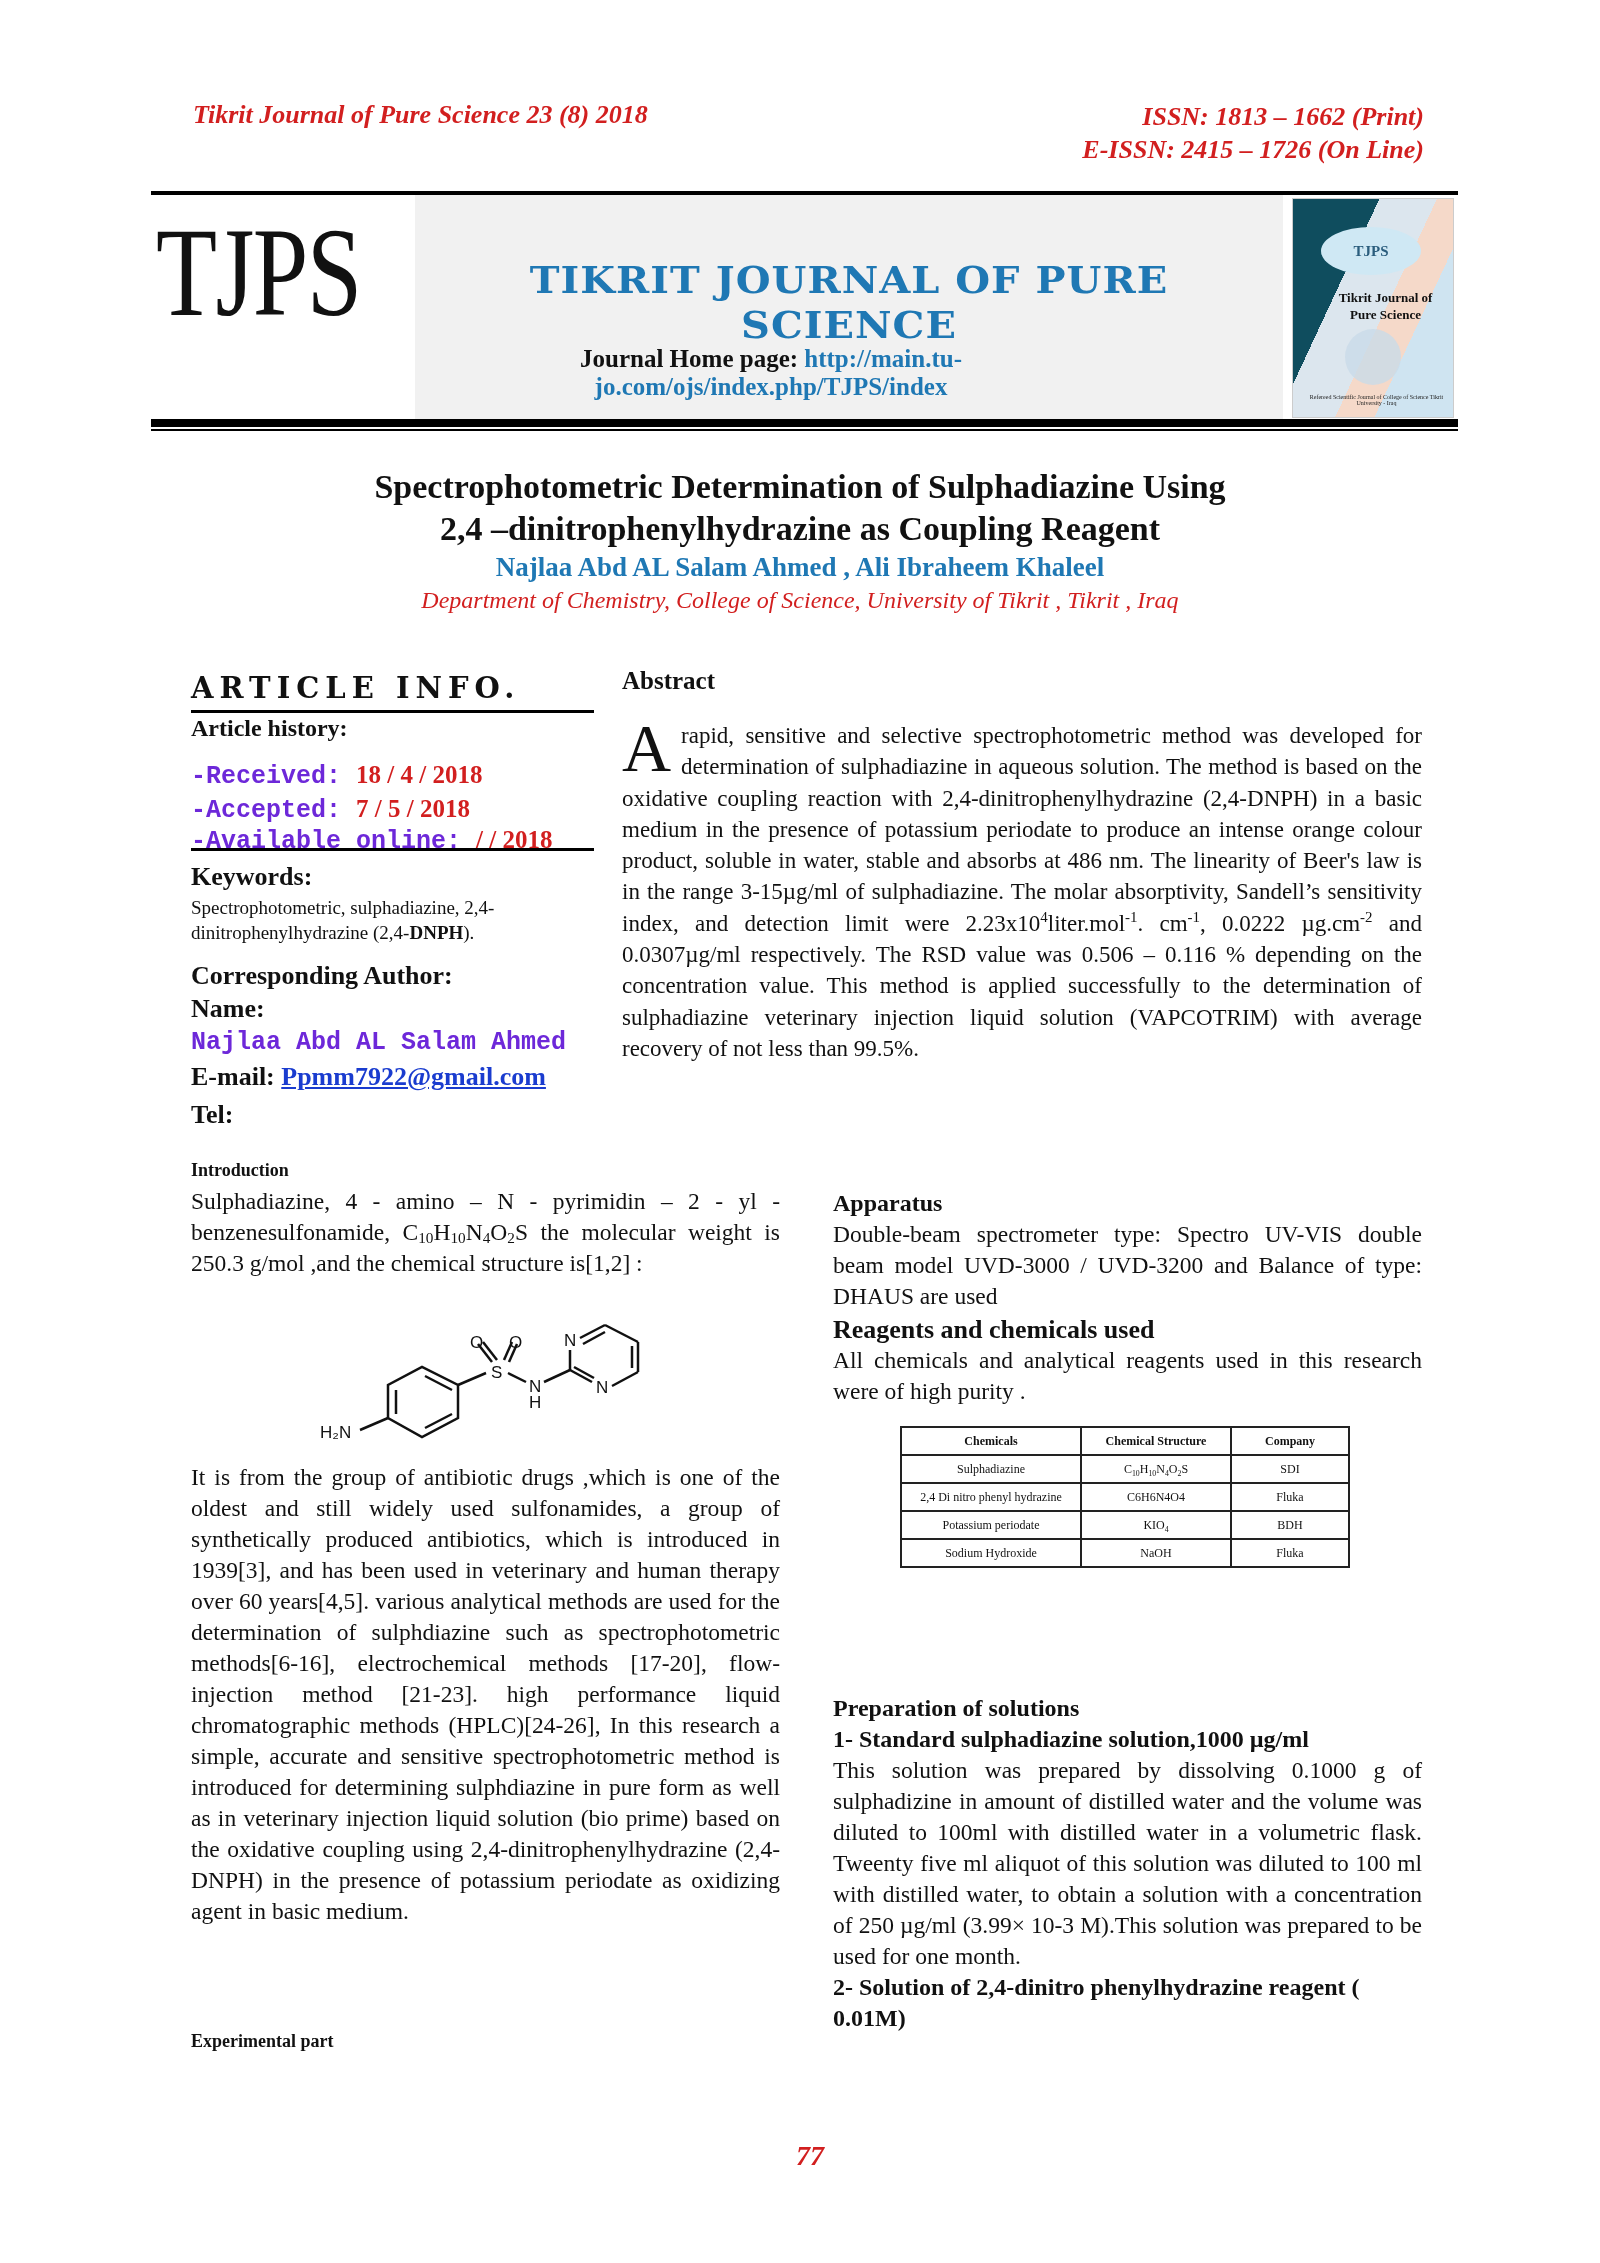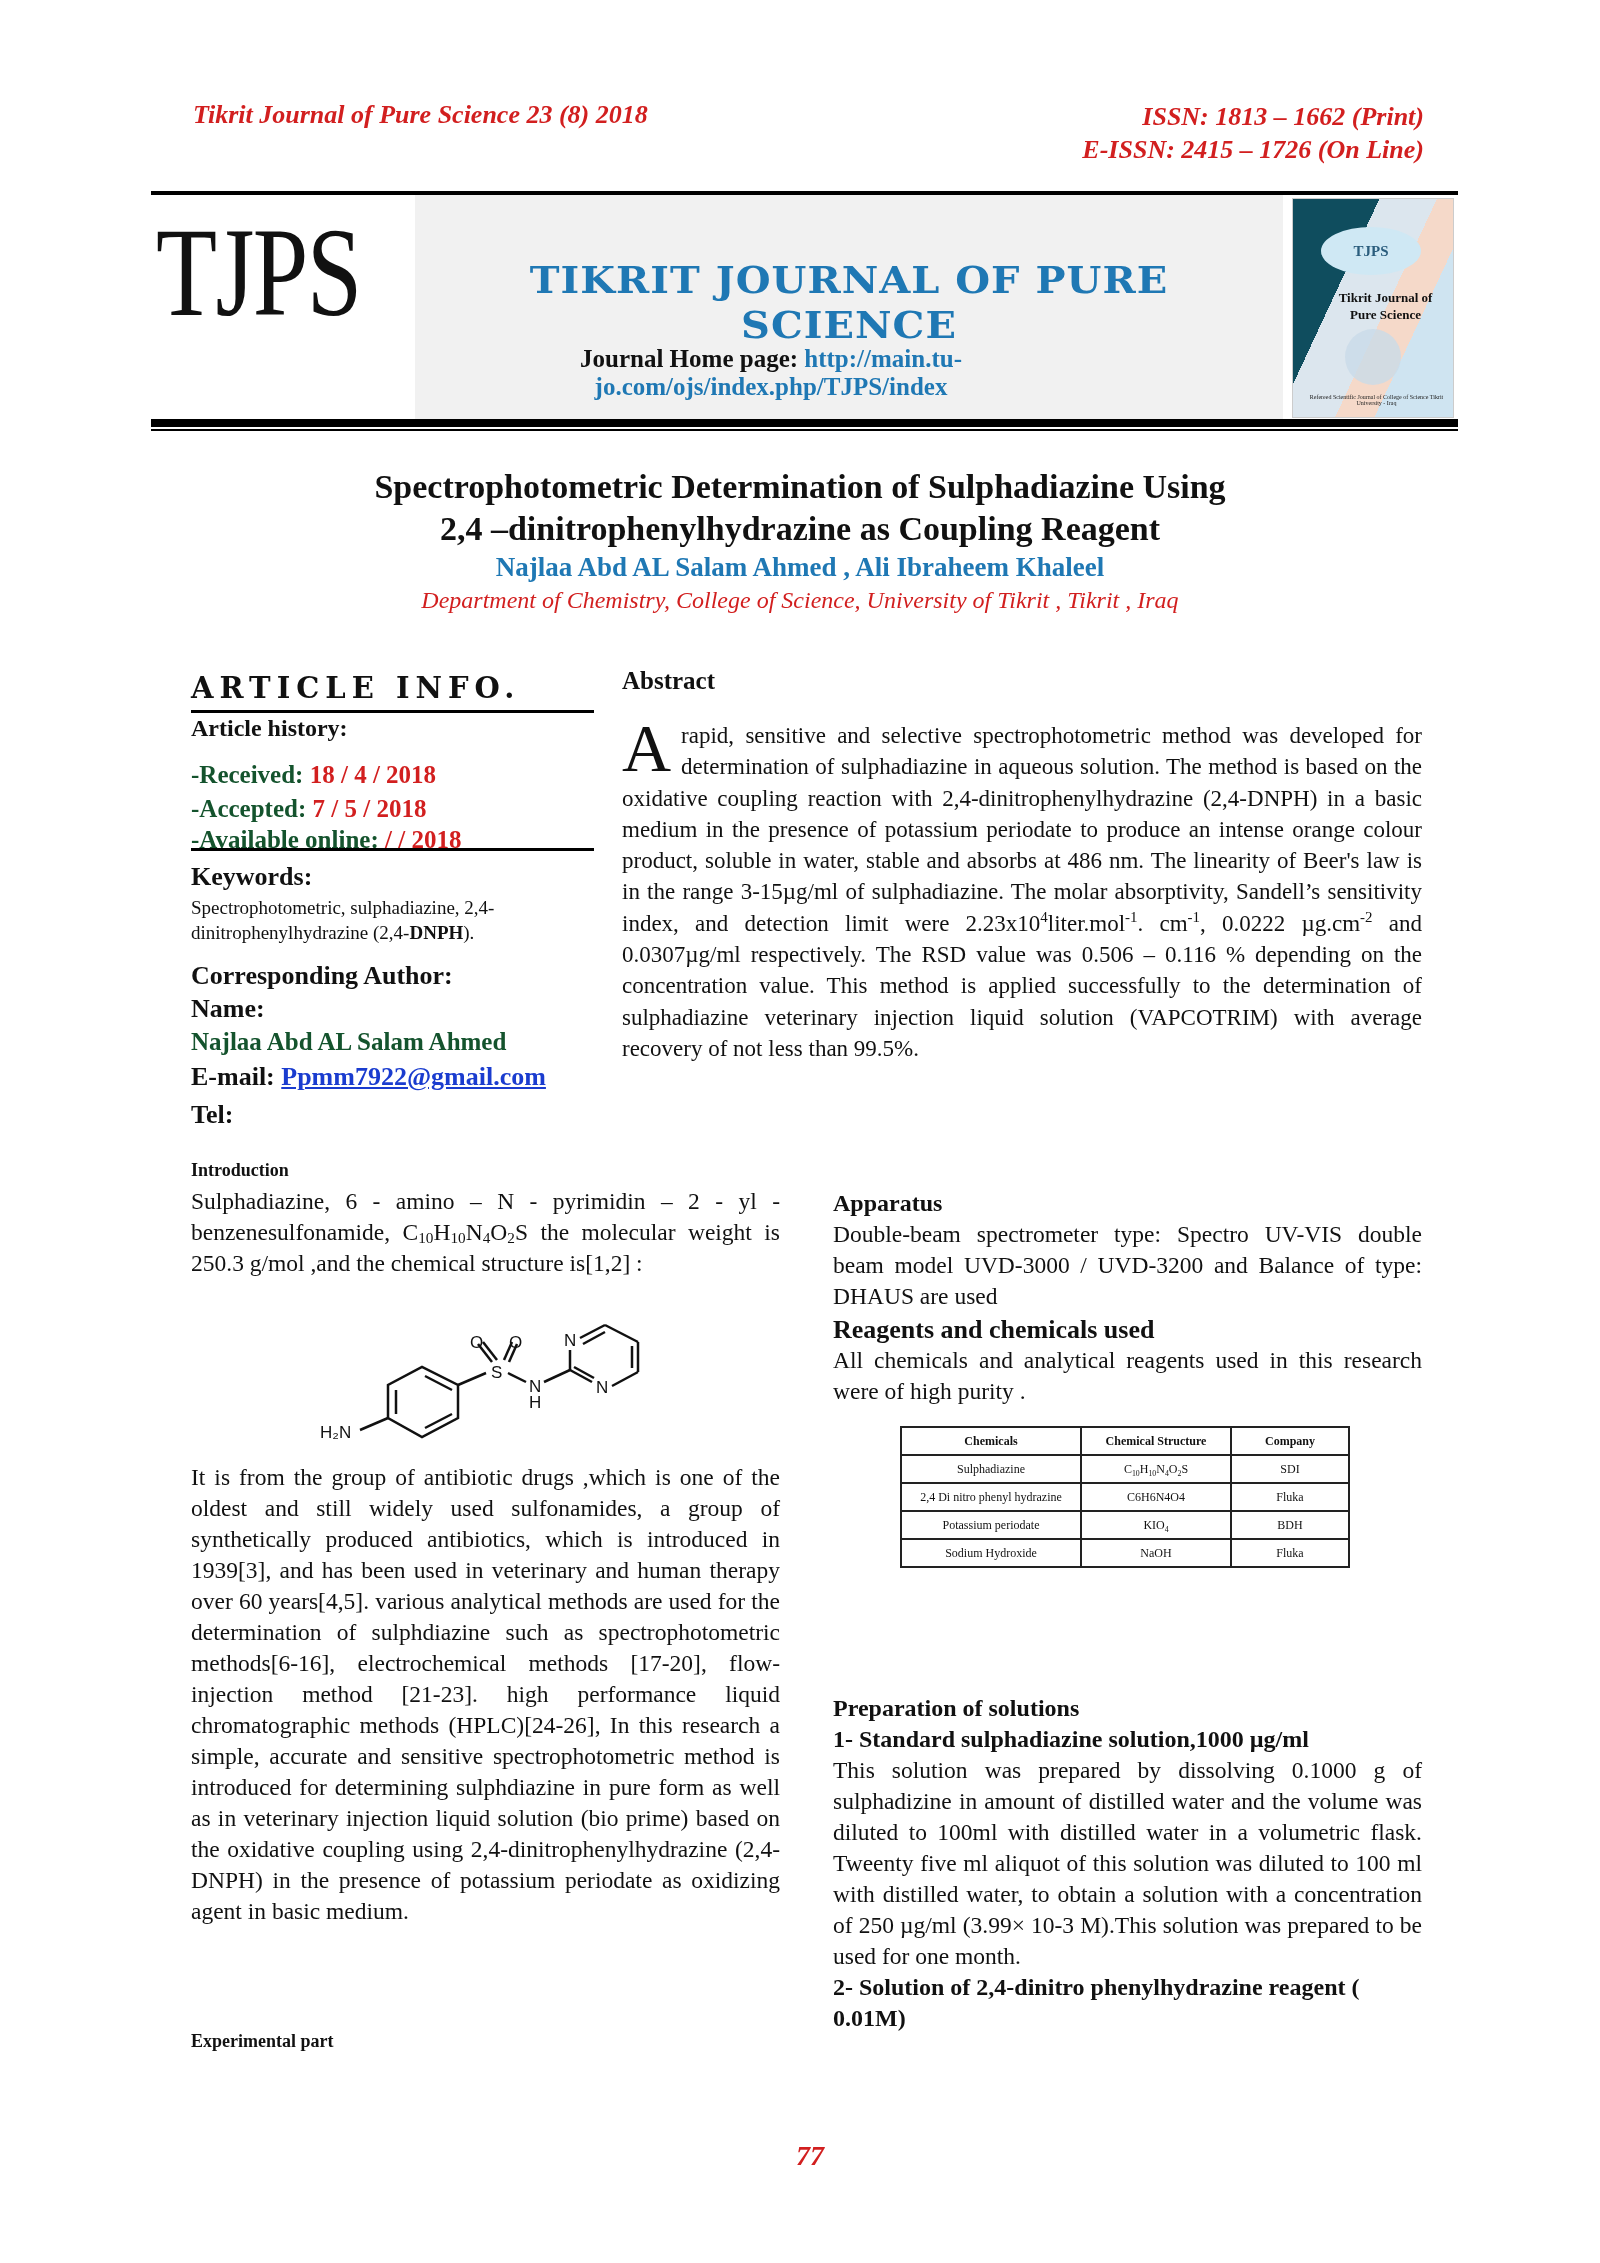--- a/index.html
+++ b/index.html
@@ -1,19 +1,19 @@
 <!DOCTYPE html>
 <html><head>
 <meta charset="utf-8">
 <style>
   html, body { margin:0; padding:0; background:#ffffff; }
   body { width:1600px; height:2263px; position:relative; overflow:hidden; font-family:"Liberation Serif", serif; color:#111; }
   .abs { position:absolute; }
   .red { color:#d21f1f; }
-  .blue { color:#14532d; }
+  .blue { color:#6d28d9;font-family:Liberation Mono, monospace; }
   .hdr-left { left:193px; top:100px; font-size:26px; font-style:italic; font-weight:bold; color:#d21f1f; }
   .hdr-right { right:176px; top:100px; font-size:26px; font-style:italic; font-weight:bold; color:#d21f1f; text-align:right; line-height:33px; }
   .rule-top { left:151px; top:191px; width:1307px; height:4px; background:#000; }
   .banner-gray { left:415px; top:195px; width:868px; height:228px; background:#f1f1f1; }
   .logo { left:156px; top:208px; font-size:128px; font-family:"Liberation Serif", serif; letter-spacing:-2px; transform:scaleX(0.78); transform-origin:left top; line-height:1; color:#111; }
   .journal-name { left:415px; top:255px; width:868px; text-align:center; font-size:40px; font-weight:bold; color:#1f78b4; letter-spacing:1px; font-family:"DejaVu Serif", serif; transform:scaleY(0.95); }
   .homepage { left:415px; top:345px; width:712px; text-align:center; font-size:25px; font-weight:bold; }
   .homepage .link { color:#1f78b4; }
   .cover { left:1292px; top:198px; width:160px; height:218px; border:1px solid #ccc; overflow:hidden;
            background:linear-gradient(115deg,#0f4d5e 0 33%, #dce6ee 33% 55%, #f5d9c9 55% 70%, #cfe4f1 70%); }
@@ -114,21 +114,21 @@
 <div class="abs left-lbl" style="left:191px; top:1100px;">Tel:</div>
 
 <div class="abs abstract-title">Abstract</div>
 <div class="abs abstract">
   <span class="dropcap">A</span><span> rapid, sensitive and selective spectrophotometric method was developed for determination of sulphadiazine   in aqueous solution. The method is based on the oxidative coupling reaction with 2,4-dinitrophenylhydrazine (2,4-DNPH) in a basic medium in the presence of potassium periodate to produce an intense orange colour product, soluble in water, stable and absorbs at 486 nm. The linearity of Beer's law is in the range 3-15µg/ml of sulphadiazine. The molar absorptivity, Sandell’s sensitivity index, and detection limit were 2.23x10</span><sup>4</sup><span>liter.mol</span><sup>-1</sup><span>. cm</span><sup>-1</sup><span>, 0.0222 µg.cm</span><sup>-2</sup><span> and 0.0307µg/ml respectively. The RSD value was 0.506 – 0.116 % depending on the concentration value. This method is applied successfully to the determination of sulphadiazine veterinary injection liquid solution (VAPCOTRIM) with average recovery of not less than 99.5%.</span>
 </div>
 
 <div class="abs col-left" style="top:1155px;">
   <div class="sec-h">Introduction</div>
   <div>
-    <span>Sulphadiazine, 6 - amino – N - pyrimidin – 2 - yl - benzenesulfonamide,  C</span><sub>10</sub><span>H</span><sub>10</sub><span>N</span><sub>4</sub><span>O</span><sub>2</sub><span>S  the  molecular weight is  250.3 g/mol ,and the chemical structure is[1,2] :</span>
+    <span>Sulphadiazine, 4 - amino – N - pyrimidin – 2 - yl - benzenesulfonamide,  C</span><sub>10</sub><span>H</span><sub>10</sub><span>N</span><sub>4</sub><span>O</span><sub>2</sub><span>S  the  molecular weight is  250.3 g/mol ,and the chemical structure is[1,2] :</span>
   </div>
 </div>
 
 <svg class="abs" style="left:300px; top:1320px;" width="400" height="135" viewBox="0 0 400 135">
   <g stroke="#111" stroke-width="2.5" fill="none">
 
     <polygon points="88,98 88,65 122,47 158,65 158,98 122,117"></polygon>
     <line x1="96" y1="70" x2="96" y2="94"></line>
     <line x1="125" y1="56" x2="152" y2="70"></line>
     <line x1="125" y1="108" x2="152" y2="94"></line>

